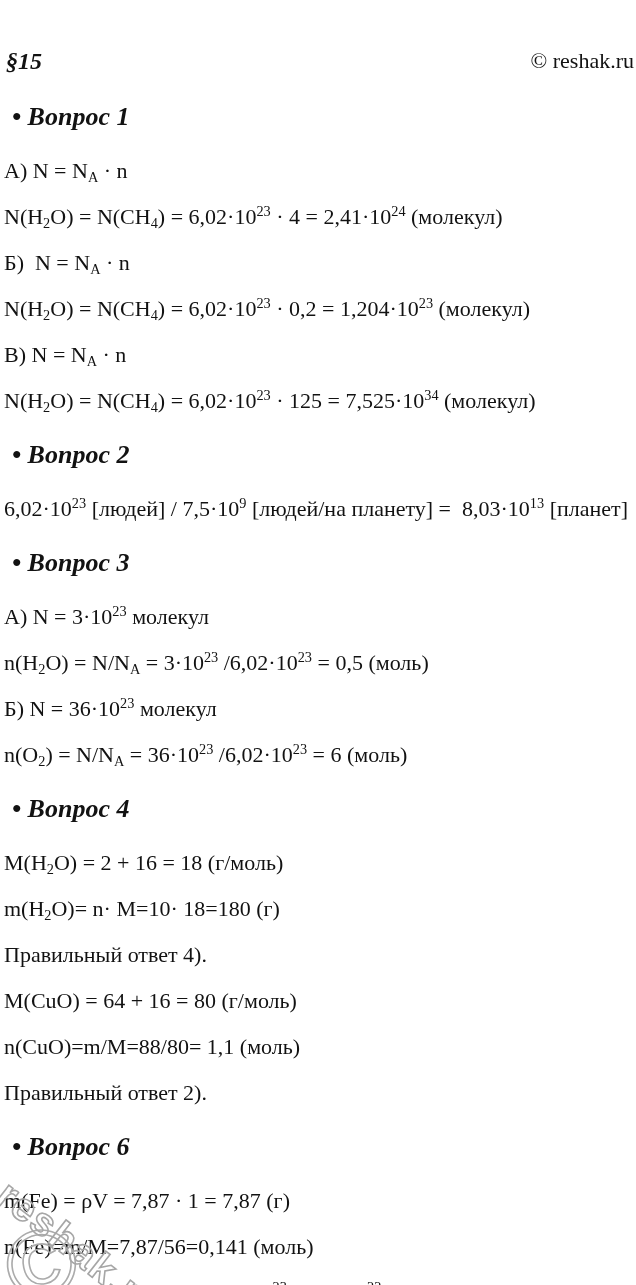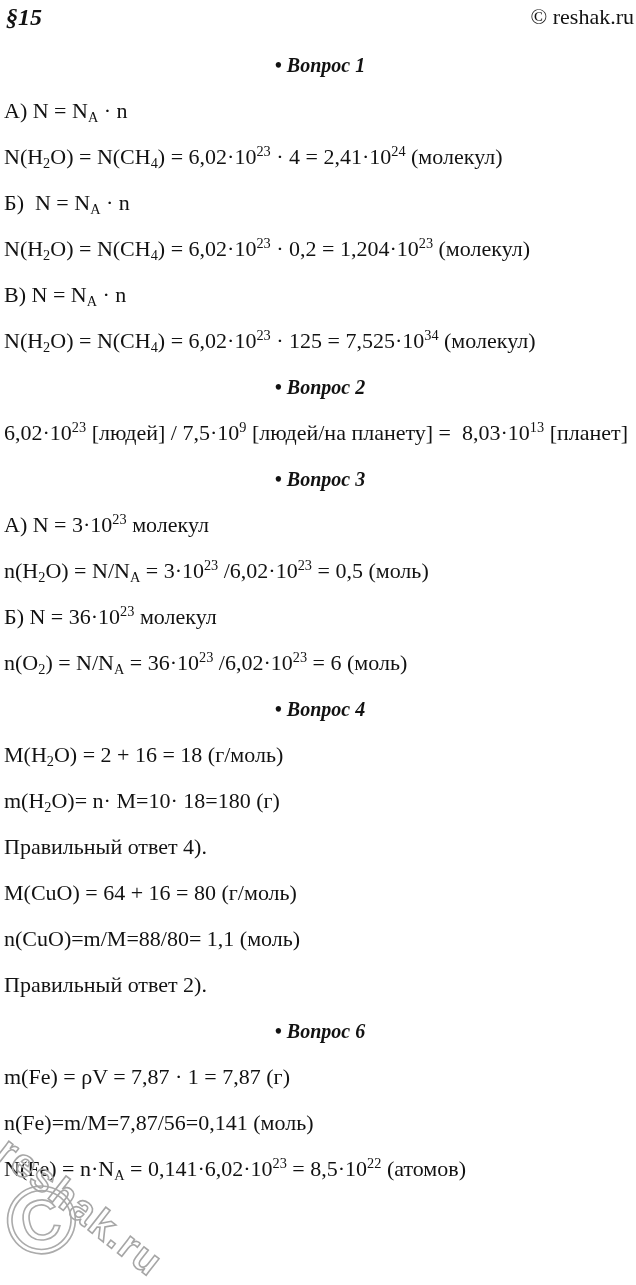--- a/index.html
+++ b/index.html
@@ -19,42 +19,42 @@
     padding: 0;
     box-sizing: border-box;
   }
   .doc-header {
     display: flex;
     justify-content: space-between;
     align-items: flex-start;
     height: 42px;
     line-height: 34px;
     padding: 0 2px 0 6px;
+    margin-top: 44px;
   }
   .section-label {
     font-weight: bold;
     font-style: italic;
     font-size: 24px;
   }
   .copyright {
     font-size: 22px;
   }
   #doc-body {
     padding-left: 4px;
     position: relative;
     z-index: 1;
   }
   p.q-heading {
-    margin: 0;
+    margin: 8px;
     line-height: 46px;
-    font-size: 20px;
+    font-size: 26px;
     font-weight: bold;
     font-style: italic;
     white-space: pre;
-    text-align: center;
   }
   p.sol-line {
     margin: 0;
     line-height: 46px;
     font-size: 22px;
     white-space: pre;
   }
   p.sol-line sup {
     font-size: 0.65em;
     vertical-align: baseline;

